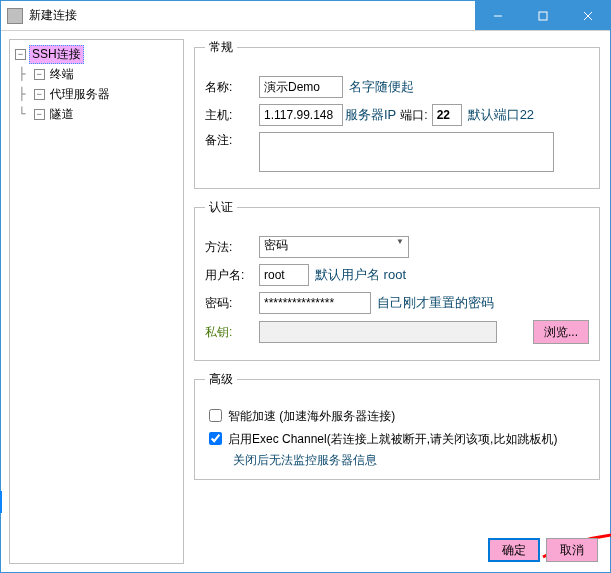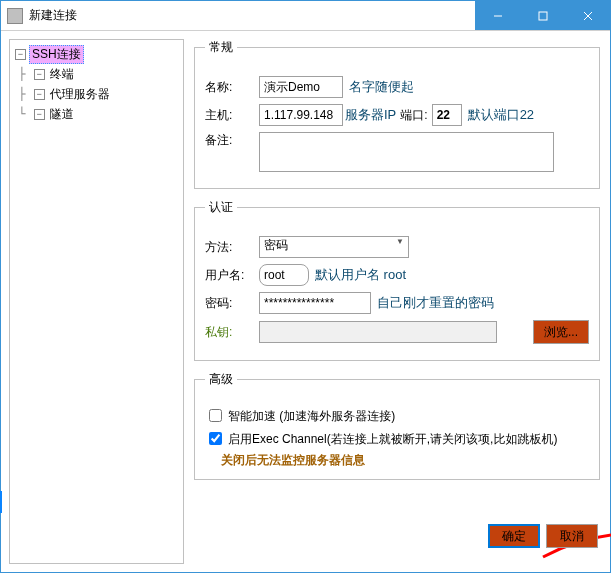--- a/index.html
+++ b/index.html
@@ -25,30 +25,30 @@
   legend { padding: 0 4px; color: #000; }
   .row { display: flex; align-items: center; margin: 6px 0; }
   .lbl { width: 54px; color: #000; }
   .lbl.disabled { color: #4d7c0f; }
   input[type=text], input[type=password] { border: 1px solid #a0a0a0; background: #fff; height: 22px; padding: 0 4px; font-size: 12px; }
   input.disabled { background: #f0f0f0; color: #a0a0a0; }
   .combo { border: 1px solid #a0a0a0; height: 22px; width: 150px; display: flex; align-items: flex-start; justify-content: space-between; padding: 0 4px; background: #fff; }
   .combo .arrow { font-size: 8px; color: #555; }
   textarea { border: 1px solid #a0a0a0; resize: none; width: 295px; height: 40px; }
   .ann { color: #0c4a6e; margin-left: 6px; font-size: 13px; }
-  .btn { border: 1px solid #a0a0a0; background: #c2410c; height: 24px; min-width: 52px; padding: 0 10px; display: inline-flex; align-items: center; justify-content: center; cursor: pointer; }
+  .btn { border: 1px solid #a0a0a0; background: #f9a8d4; height: 24px; min-width: 52px; padding: 0 10px; display: inline-flex; align-items: center; justify-content: center; cursor: pointer; }
   .btn.primary { border: 2px solid #0078d7; }
   .check { display: flex; align-items: flex-end; margin: 4px 0; }
   .check input { margin-right: 6px; }
-  .footer { position: absolute; right: 12px; bottom: 24px; display: flex; gap: 6px; }
+  .footer { position: absolute; right: 12px; bottom: 10px; display: flex; gap: 6px; }
   .arrow-svg { position: absolute; left: 350px; bottom: 5px; pointer-events: none; }
   .bluebar { position: absolute; left: -2px; top: 490px; width: 3px; height: 22px; background: #0a84ff; }
   .indent1 { margin-left: 0; }
   .indent2 { margin-left: 0; }
-  .small-note { color: #a16207; margin-left: 16px; margin-top: 2px; font-weight: bold; }
+  .small-note { color: #0c4a6e; margin-left: 28px; margin-top: 2px; }
 </style>
 </head>
 <body>
 
 <div class="window">
   <div class="titlebar">
     <span class="icon"></span>
     <span class="title">新建连接</span>
     <div class="winbtns">
       <div class="winbtn min">
@@ -119,21 +119,21 @@
         <legend>认证</legend>
         <div class="row">
           <span class="lbl">方法:</span>
           <div class="combo">
             <span>密码</span>
             <span class="arrow">▼</span>
           </div>
         </div>
         <div class="row">
           <span class="lbl">用户名:</span>
-          <input type="text" style="width: 50px; border-radius: 8px;" value="root">
+          <input type="text" style="width: 50px;" value="root">
           <span class="ann">默认用户名 root</span>
         </div>
         <div class="row">
           <span class="lbl">密码:</span>
           <input type="text" style="width: 112px;" value="***************">
           <span class="ann">自己刚才重置的密码</span>
         </div>
         <div class="row">
           <span class="lbl disabled">私钥:</span>
           <input type="text" class="disabled" style="width: 238px;" disabled="">

